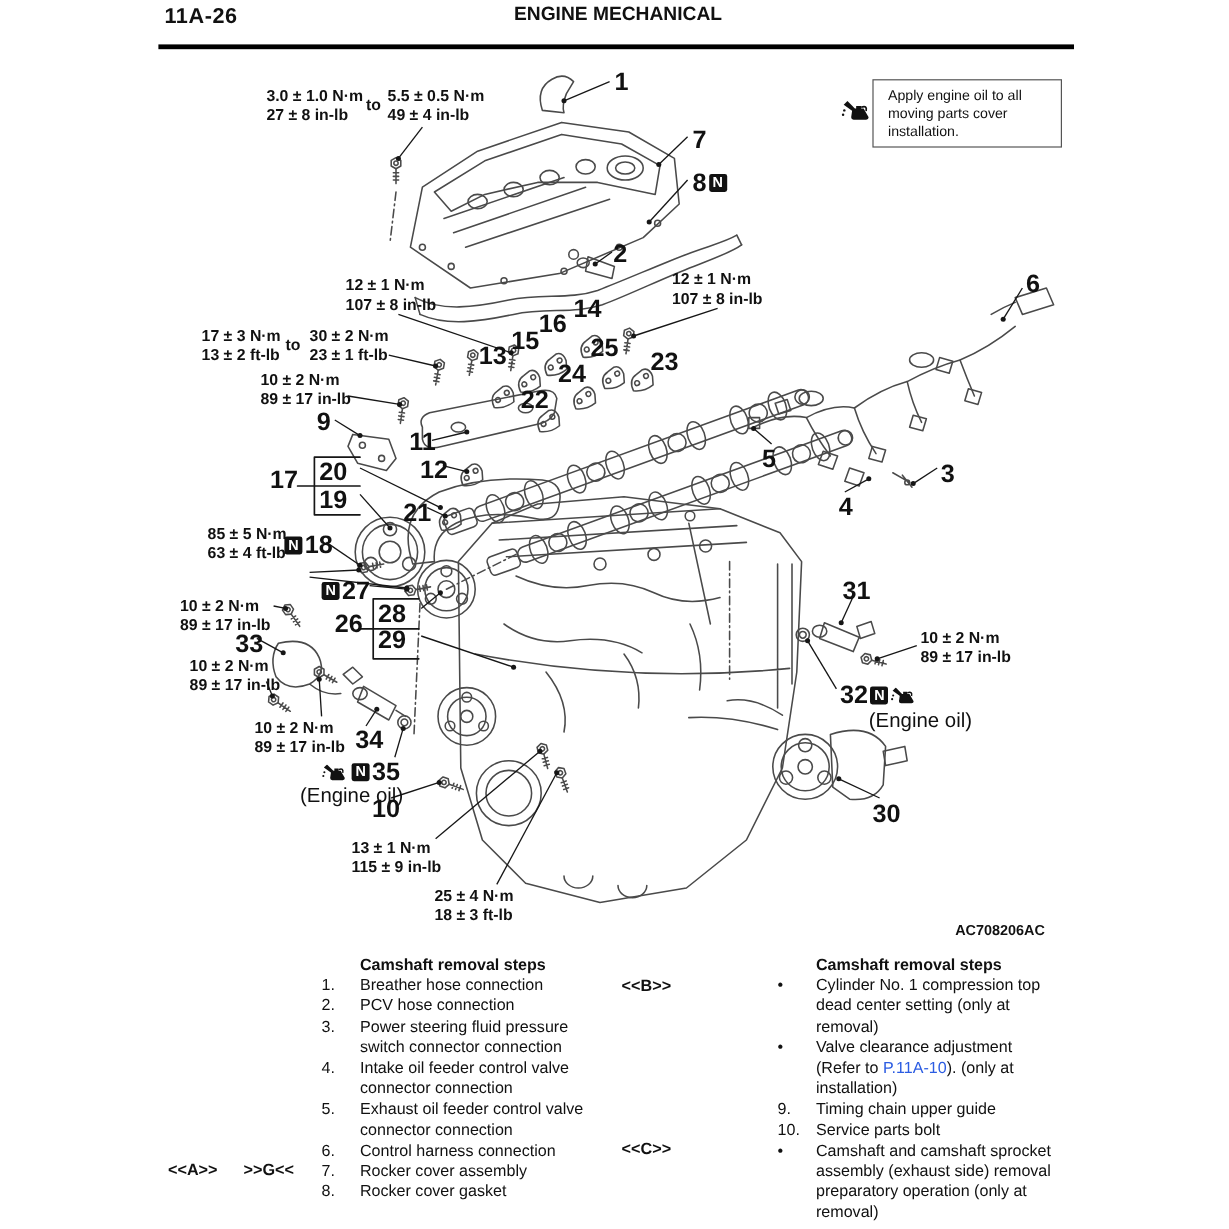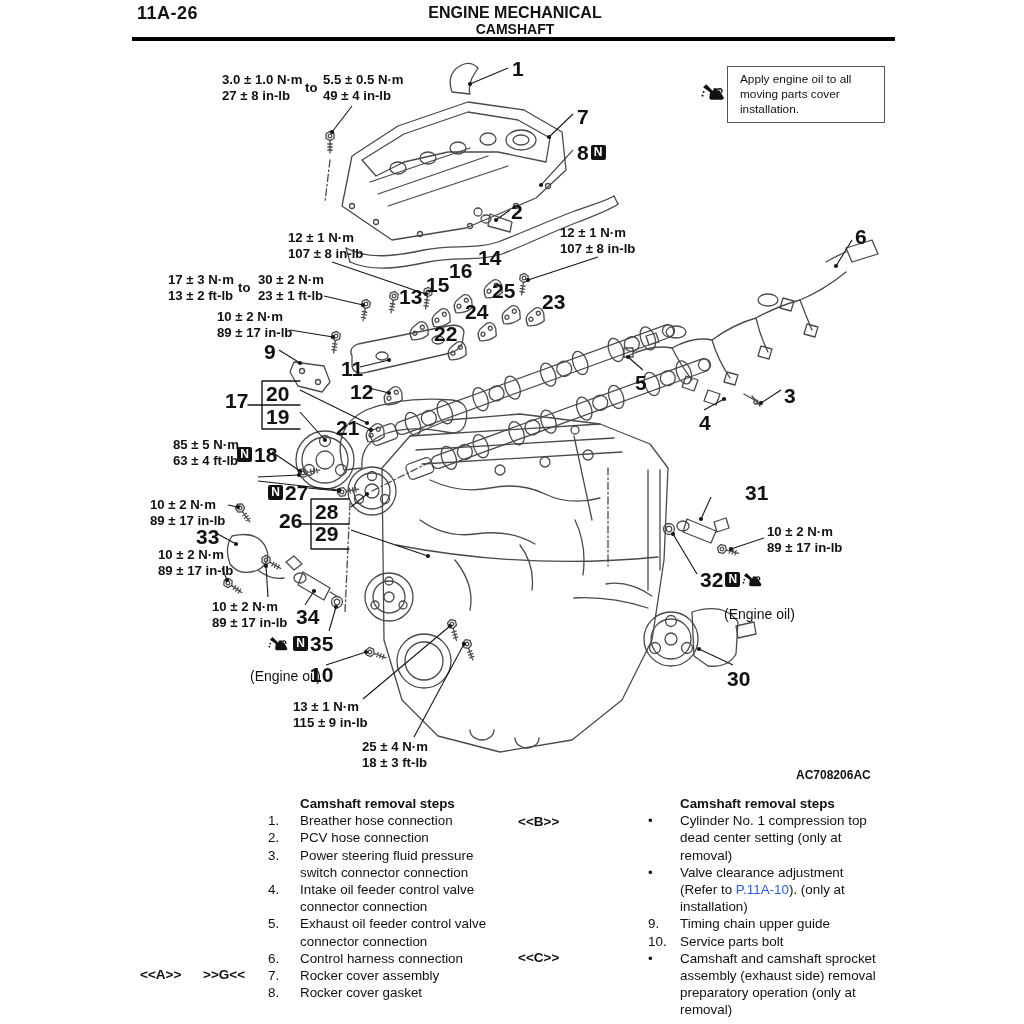--- a/index.html
+++ b/index.html
@@ -19,42 +19,41 @@
   .note-oil svg{width:27px;height:17px;}
   
   .art{position:absolute;left:0;top:0;width:1024px;height:1024px;z-index:1;}
   .anno{position:absolute;inset:0;z-index:2;}
   .callout{position:absolute;font-weight:bold;font-size:21px;line-height:21px;white-space:nowrap;
            display:flex;align-items:center;gap:2px;}
   .nbox{display:inline-block;background:#111;color:#fff;font-size:12px;font-weight:bold;
         width:15px;height:15px;line-height:15px;text-align:center;border-radius:2px;}
   .callout .oil{width:23px;height:14px;}
   .torque{position:absolute;font-weight:bold;font-size:13.2px;line-height:15.5px;white-space:nowrap;}
-  .caption{position:absolute;font-size:14px;white-space:nowrap;margin-top:15px;}
+  .caption{position:absolute;font-size:17px;white-space:nowrap;}
   .figcode{position:absolute;left:796px;top:768px;font-weight:bold;font-size:12px;}
   .marker{position:absolute;font-weight:bold;font-size:13.5px;white-space:nowrap;}
   
   .legend{position:absolute;font-size:13.4px;line-height:17.2px;z-index:2;}
   #legendL{left:268px;top:795px;width:256px;}
   #legendR{left:648px;top:795px;width:240px;}
   .ltitle{font-weight:bold;margin-left:32px;}
   .lrow{display:flex;}
   .lnum{width:32px;flex:0 0 32px;}
   .ltext{flex:1;}
   .plink{color:#2b5ce2;}
 </style>
 </head>
 <body>
 
 <div class="page">
 
   <div class="hdr-code">11A-26</div>
   <div class="hdr-center">
     <div class="hdr-sec">ENGINE MECHANICAL</div>
-    <div class="hdr-sub">CAMSHAFT</div>
   </div>
   <div class="hdr-rule"></div>
 
   <svg class="art" viewBox="0 0 1024 1024">
     <defs>
       <marker id="dot" markerUnits="userSpaceOnUse" markerWidth="6" markerHeight="6" refX="3" refY="3">
         <circle cx="3" cy="3" r="2.1" fill="#161616"></circle>
       </marker>
       <g id="bolt" fill="none">
         <path d="M-4,-2.3 L0,-4.6 L4,-2.3 L4,2.3 L0,4.6 L-4,2.3 Z"></path>
@@ -398,21 +397,21 @@
           <path fill="none" stroke="#111" stroke-width="1.4" d="M16,5 Q21,3 20,8"></path>
           <circle cx="2.5" cy="7.5" r="1" fill="#111"></circle>
           <circle cx="1.5" cy="11" r="1" fill="#111"></circle>
         </svg>
         <span class="nbox">N</span>
         <span>35</span>
       </div>
       <div class="callout" style="left: 310px; top: 664px;">
         <span>10</span>
       </div>
-      <div class="callout" style="left: 702px; top: 482px; margin-left: 43px;">
+      <div class="callout" style="left: 702px; top: 482px;">
         <span>31</span>
       </div>
       <div class="callout" style="left: 700px; top: 569px;">
         <span>32</span>
         <span class="nbox">N</span>
         <svg class="oil" viewBox="0 0 26 16">
           <path fill="#111" d="M9,6 L12,6 L12,4 L16,4 L16,6 L18,6 L22,13 Q22,15 20,15 L10,15 Q8,15 8,13 Z"></path>
           <path fill="#111" d="M9,8 L2,3 L5,0 L11,6 Z"></path>
           <path fill="none" stroke="#111" stroke-width="1.4" d="M16,5 Q21,3 20,8"></path>
           <circle cx="2.5" cy="7.5" r="1" fill="#111"></circle>

